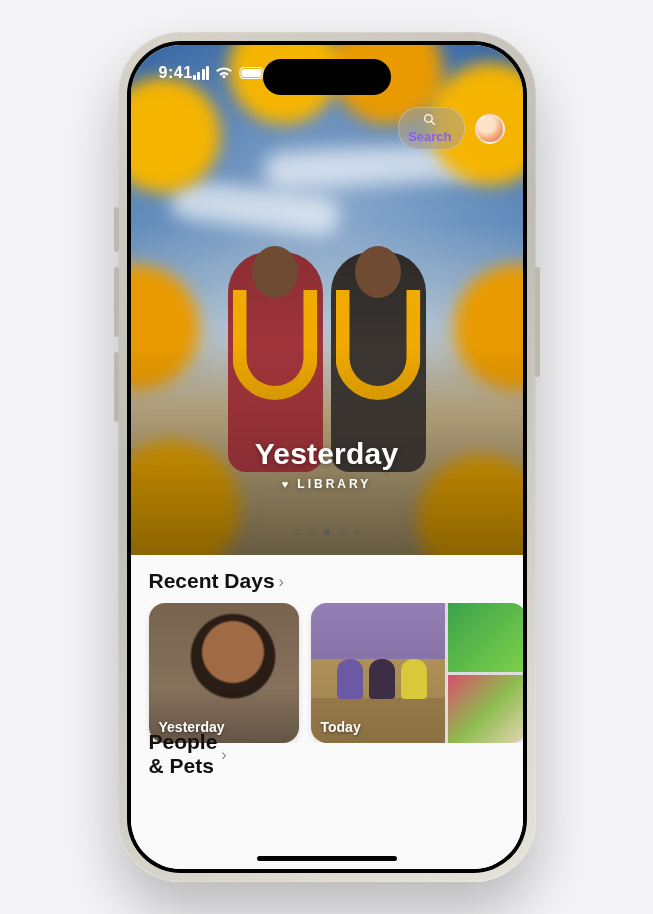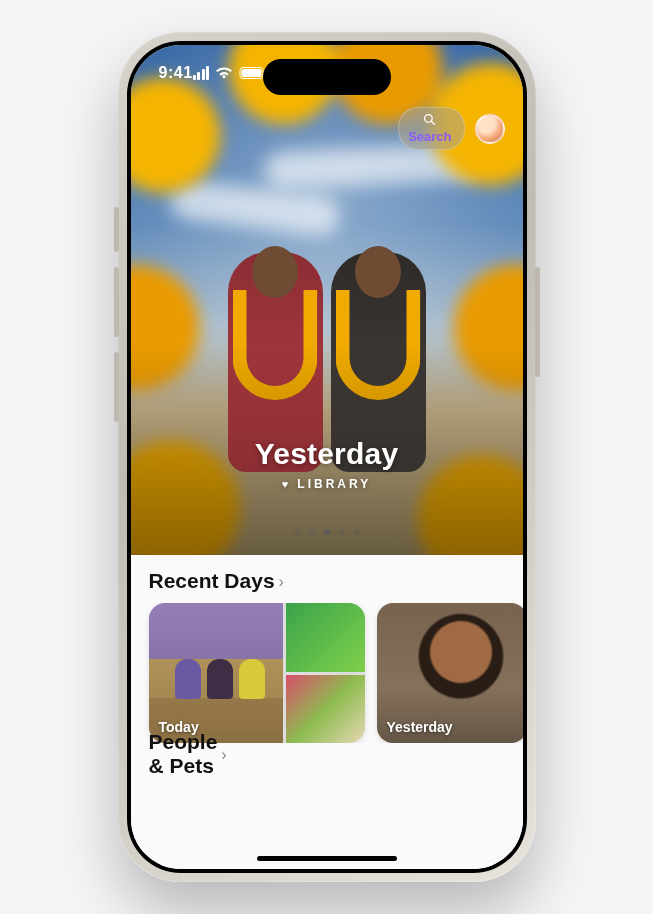--- a/index.html
+++ b/index.html
@@ -320,31 +320,31 @@
       </div>
 
       <div class="content">
 
         <div class="sect-header">
           <span>Recent Days</span>
           <span class="chev">›</span>
         </div>
 
         <div class="cards-row">
+          <div class="day-card day-yest">
+            <span class="label">Yesterday</span>
+          </div>
           <div class="day-card day-today">
             <div class="tile t-main">
                 <span class="fig3"></span>
               </div>
             <div class="tile t-a"></div>
             <div class="tile t-b"></div>
             <span class="label">Today</span>
           </div>
-          <div class="day-card day-yest">
-            <span class="label">Yesterday</span>
-          </div>
         </div>
 
         <div class="sect-header pp">
           <span>People &amp; Pets</span>
           <span class="chev">›</span>
         </div>
 
         <div class="home-ind"></div>
       </div>
 

